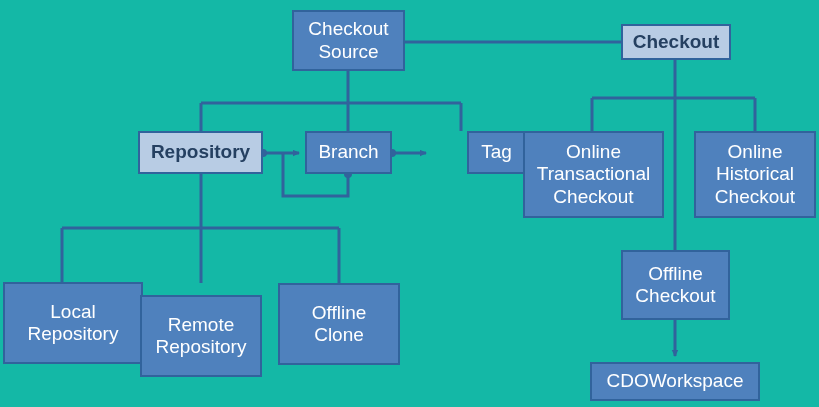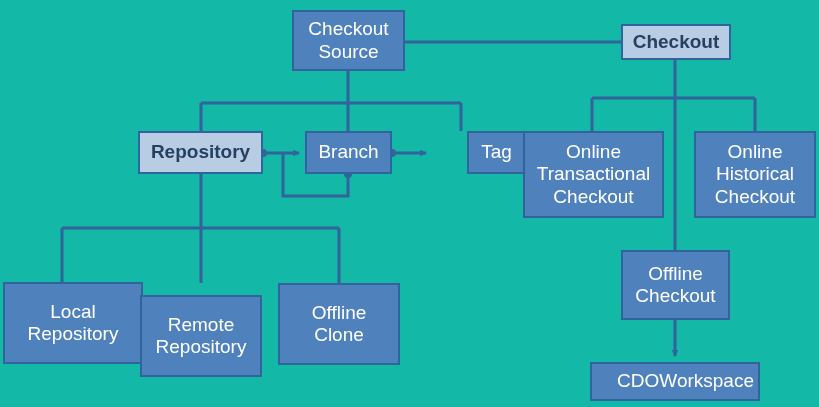--- a/index.html
+++ b/index.html
@@ -148,17 +148,17 @@
     <span class="node-label">Online
 Historical
 Checkout</span>
   </div>
 
   <div class="node node-fill-dark" style="left:621px; top:250px; width:109px; height:70px;">
     <span class="node-label">Offline
 Checkout</span>
   </div>
 
-  <div class="node node-fill-dark" style="left:590px; top:362px; width:170px; height:39px;justify-content:flex-end;">
+  <div class="node node-fill-dark" style="left:590px; top:362px; width:170px; height:39px;">
     <span class="node-label">CDOWorkspace</span>
   </div>
 
 </div>
 
 </body></html>

